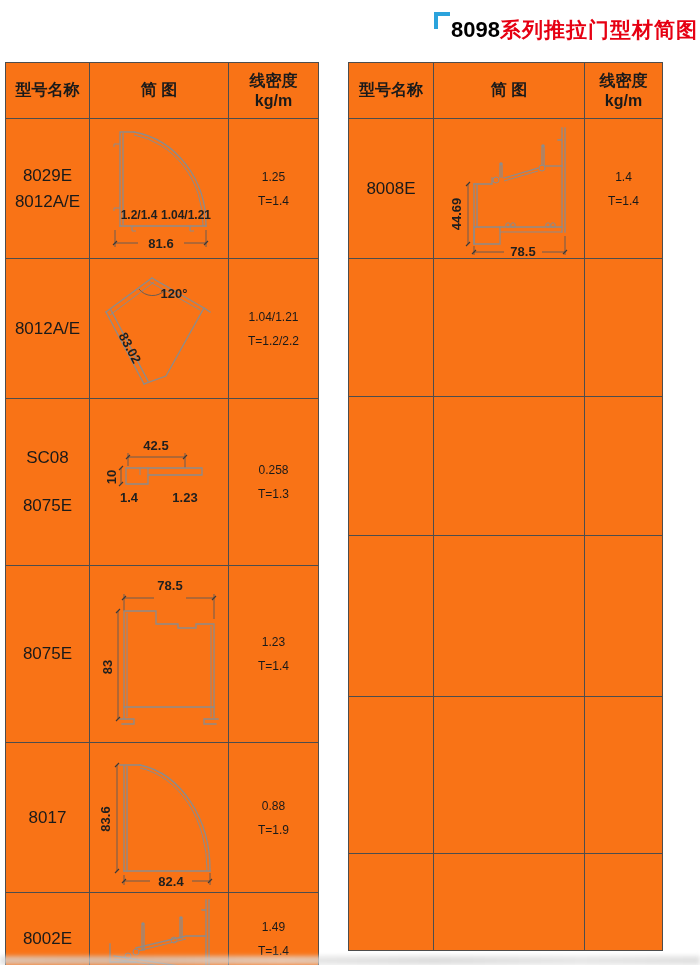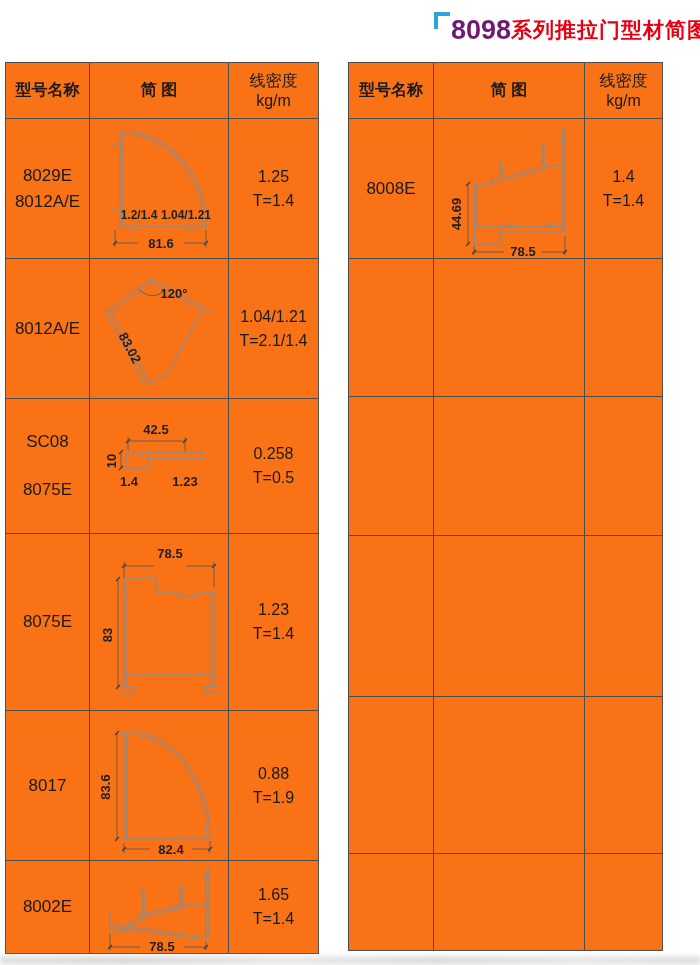--- a/index.html
+++ b/index.html
@@ -9,32 +9,32 @@
   }
   
   .title-wrap{
     position:absolute;left:434px;top:10px;height:40px;
     display:flex;align-items:center;white-space:nowrap;
   }
   .bracket-open{
     width:12px;height:13px;border-left:4px solid #2ba3dc;border-top:4px solid #2ba3dc;
     align-self:flex-start;margin-top:2px;margin-right:1px;
   }
-  .title-series{font-size:27px;font-weight:bold;color:#701a75;letter-spacing:0px;}
+  .title-series{font-size:22px;font-weight:bold;color:#000000;letter-spacing:0px;}
   .title-text{font-size:21px;font-weight:bold;color:#e60012;letter-spacing:1px;}
   
   table{border-collapse:collapse;table-layout:fixed;position:absolute;background:#f97316;}
   #tbl-left{left:5px;top:62px;}
   #tbl-right{left:348px;top:62px;}
   td,th{border:1px solid #4d4d4d;padding:0;text-align:center;vertical-align:middle;overflow:hidden;}
   th{font-size:16px;font-weight:bold;color:#1a1a1a;}
-  .hdr-sub{font-weight:normal;}
+  .hdr-sub{font-weight:bold;}
   .model{font-size:17px;line-height:26px;}
   .model .gap{height:22px;}
-  .density{font-size:16px;line-height:24px;margin-top:8px;}
+  .density{font-size:12px;line-height:24px;margin-top:8px;}
   
   svg{display:block;margin:0 auto;}
   .prof{stroke:#8c8c8c;stroke-width:1.3;fill:none;stroke-linecap:square;}
   .prof-thin{stroke:#8c8c8c;stroke-width:1;fill:none;}
   .dimline{stroke:#5a5a5a;stroke-width:0.9;fill:none;}
   .tick{stroke:#3a3a3a;stroke-width:1.1;fill:none;}
   .dim{font:bold 13px "Liberation Sans",sans-serif;fill:#1f1f1f;}
   .dim-sm{font:bold 12px "Liberation Sans",sans-serif;fill:#1f1f1f;}
   .ball{fill:#8c8c8c;stroke:none;}
   
@@ -105,25 +105,25 @@
         <path class="prof-thin" d="M64 22 L20 55 M60 22 L110 50"></path>
         <path class="prof" d="M16 52 L54 124 M21 50 L58 121"></path>
         <path class="prof" d="M114 48 L76 116 L54 124"></path>
         <path class="dimline" d="M49 29 A17 17 0 0 0 75 30"></path>
         <text class="dim" x="84" y="38" text-anchor="middle">120°</text>
         <text class="dim" x="36" y="90" text-anchor="middle" transform="rotate(62 36 90)">83.02</text>
       </svg>
     </td>
     <td class="density">
       <div>1.04/1.21</div>
-      <div>T=2.1/1.4</div>
-    </td>
-  </tr>
-
-  <tr style="height:135px">
+      <div>T=1.2/2.2</div>
+    </td>
+  </tr>
+
+  <tr style="height:167px">
     <td class="model">
       <div>SC08</div>
       <div class="gap"></div>
       <div>8075E</div>
     </td>
     <td>
       <svg width="138" height="133" viewBox="0 0 138 133">
         <text class="dim" x="66" y="34" text-anchor="middle">42.5</text>
         <path class="dimline" d="M38 37 V50 M95 37 V52 M38 41 H95"></path>
         <path class="tick" d="M36 43 l4 -4 M93 43 l4 -4"></path>
@@ -131,21 +131,21 @@
         <path class="prof-thin" d="M50 52 V59 M58 52 V59"></path>
         <path class="dimline" d="M31 52 V68"></path>
         <path class="tick" d="M29 54 l4 -4 M29 70 l4 -4"></path>
         <text class="dim" x="26" y="61" text-anchor="middle" transform="rotate(-90 26 61)">10</text>
         <text class="dim" x="39" y="86" text-anchor="middle">1.4</text>
         <text class="dim" x="95" y="86" text-anchor="middle">1.23</text>
       </svg>
     </td>
     <td class="density">
       <div>0.258</div>
-      <div>T=0.5</div>
+      <div>T=1.3</div>
     </td>
   </tr>
 
   <tr style="height:177px">
     <td class="model">
       <div>8075E</div>
     </td>
     <td>
       <svg width="138" height="175" viewBox="0 0 138 175">
         <text class="dim" x="80" y="23" text-anchor="middle">78.5</text>
@@ -208,21 +208,21 @@
         <circle class="prof-thin" cx="46" cy="58" r="3"></circle>
         <path class="prof" d="M90 26 V44 M92 26 V44"></path>
             <circle class="ball" cx="91" cy="24" r="1.8"></circle>
         <circle class="prof-thin" cx="84" cy="46" r="3"></circle>
         <path class="dimline" d="M20 72 V88 M116 80 V88 M20 85 H50 M94 85 H116"></path>
         <path class="tick" d="M18 87 l4 -4 M114 87 l4 -4"></path>
         <text class="dim" x="72" y="89" text-anchor="middle">78.5</text>
       </svg>
     </td>
     <td class="density">
-      <div>1.65</div>
+      <div>1.49</div>
       <div>T=1.4</div>
     </td>
   </tr>
 </tbody>
   </table>
 
 <table id="tbl-right">
   <colgroup>
       <col style="width:85px">
       <col style="width:150px">

